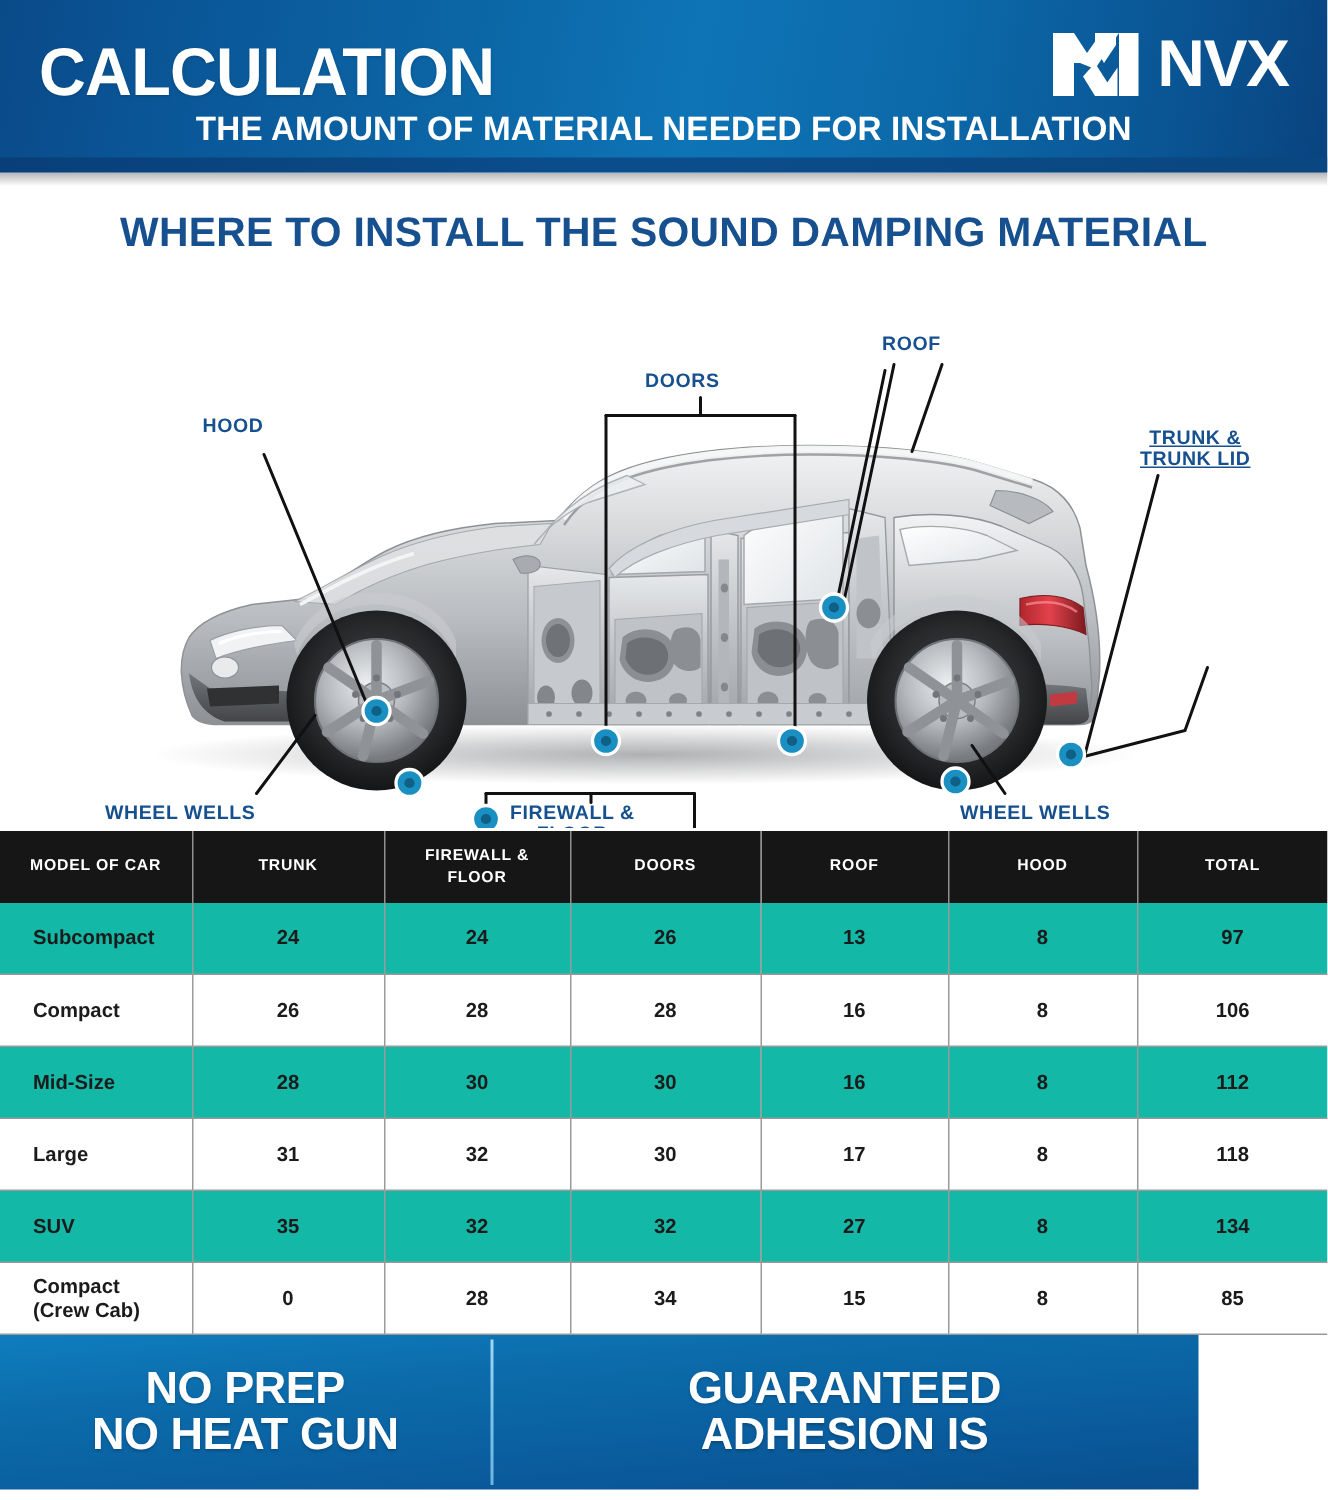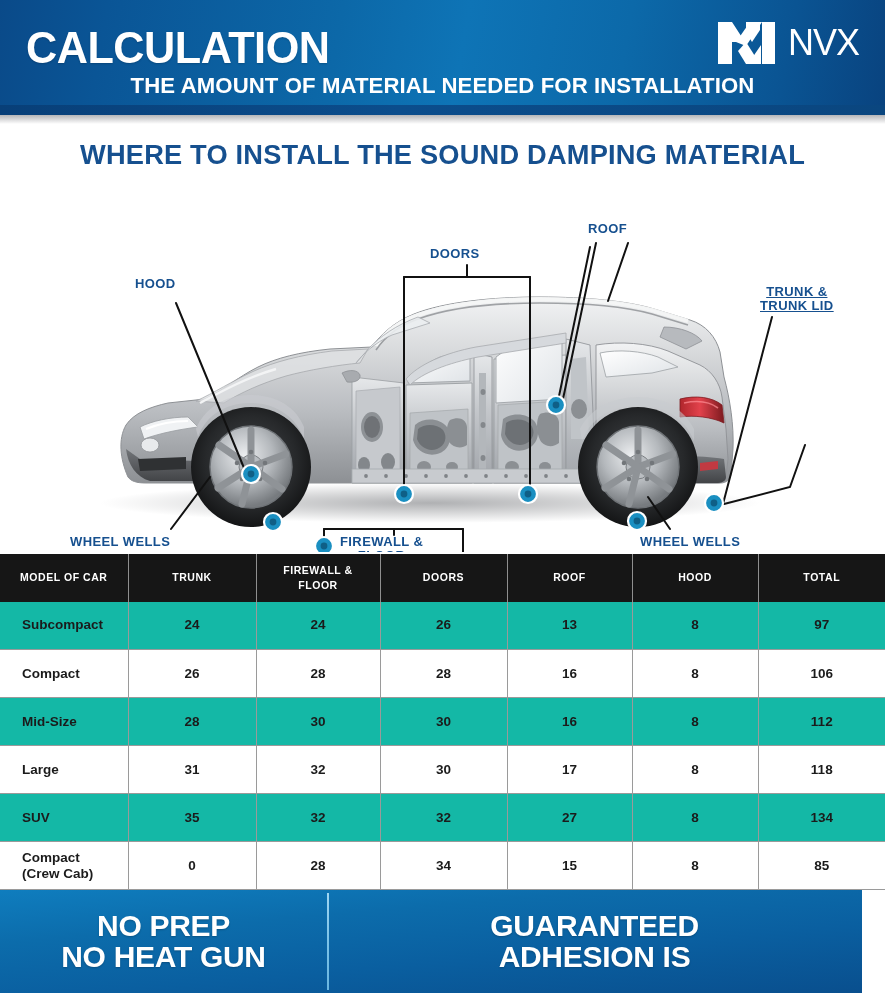--- a/index.html
+++ b/index.html
@@ -38,22 +38,22 @@
     transform-origin: left bottom;
     white-space: nowrap;
   }
   .logo-wrap {
     display: flex; align-items: center; gap: 0px;
     padding-bottom: 4px;
   }
   .logo-mark { display:block; }
   .logo-word {
     color: #ffffff;
-    font-size: 36px;
-    font-weight: normal;
+    font-size: 44px;
+    font-weight: bold;
     letter-spacing: -1px;
     line-height: 1;
     margin-left: -2px;
     text-align: right;
   }
   .h-sub {
     color: #ffffff;
     font-size: 22.5px;
     font-weight: bold;
     letter-spacing: 0.1px;
@@ -145,21 +145,21 @@
     font-size: 13.5px;
   }
   table.spec td:last-child { border-right: none; }
   table.spec tr.shade td { background: #14b8a6; }
   table.spec tr.plain td { background: #ffffff; }
   table.spec tr:last-child td { border-bottom: 1px solid #9a9a9a; }
 
   
   .footer {
     display: flex;
-    width: 862px; height: 103px;
+    width: 799px; height: 103px;
     background: linear-gradient(175deg, #0f7dbe 0%, #0c6cab 30%, #0a5fa0 62%, #094f8e 100%);
     justify-content: flex-end;
   }
   .fcell {
     flex: 1 1 0;
     display: flex; align-items: center; justify-content: center;
     text-align: center;
     color: #ffffff;
     font-size: 30px;
     font-weight: bold;

